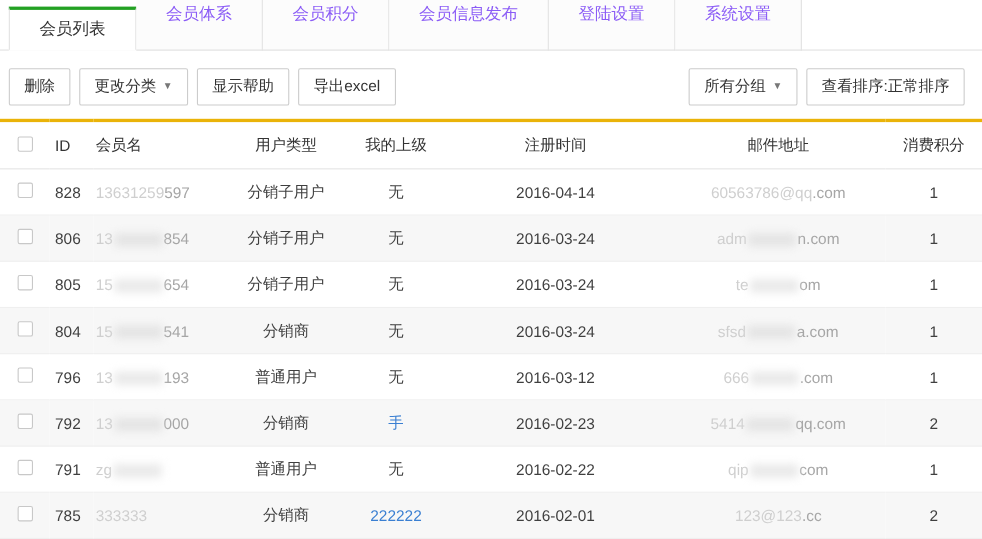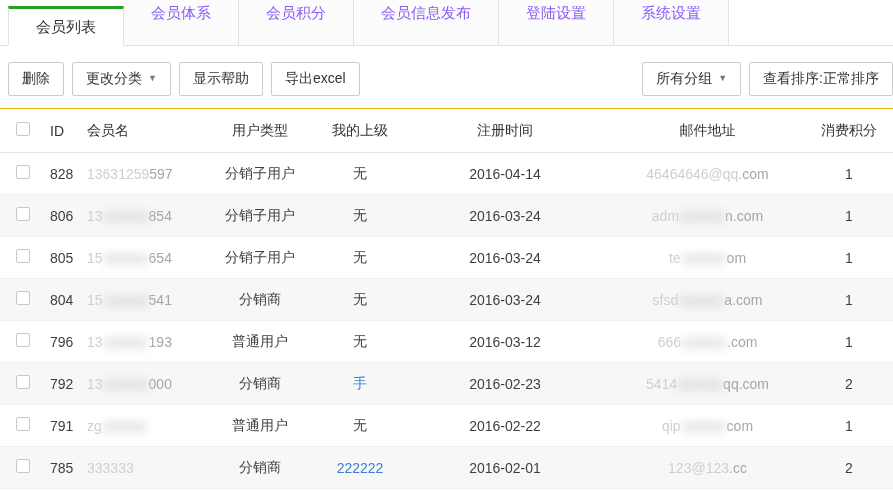--- a/index.html
+++ b/index.html
@@ -30,25 +30,25 @@
   }
   
   .toolbar { display:flex; justify-content:space-between; padding:16px 0 12px 8px; }
   .toolbar-left, .toolbar-right { display:flex; white-space:nowrap;align-items:center; }
   .btn {
     height:34px; padding:0 13px; margin-right:8px;
     background:#fff; border:1px solid #ccc; border-radius:2px;
     font-size:14px; color:#333; cursor:pointer; white-space:nowrap;
     font-family:inherit;
   }
-  .toolbar-right .btn:last-child { margin-right:0; }
+  .toolbar-right .btn:last-child { margin-right:16px; }
   .caret { font-size:9px; color:#777; margin-left:6px; vertical-align:2px; }
   
   table { width:893px; border-collapse:collapse; table-layout:fixed; }
-  thead tr { height:44px; border-top:1px solid #eab308; border-bottom:1px solid #e4e4e4; }
+  thead tr { height:44px; border-top:3px solid #eab308; border-bottom:1px solid #e4e4e4; }
   th { font-weight:normal; font-size:14px; color:#333; }
   tbody tr { height:42px; border-bottom:1px solid #efefef; }
   tbody tr:nth-child(even) { background:#f7f7f7; }
   td { font-size:14px; color:#3f3f3f; }
   .col-check { text-align:center; }
   .col-id   { text-align:left; padding-left:5px; }
   .col-name { text-align:left; padding-left:2px; }
   .col-type, .col-upline, .col-date, .col-email, .col-points { text-align:center; }
   .checkbox {
     display:inline-block; width:14px; height:14px;
@@ -114,21 +114,21 @@
       </tr>
     </thead>
     <tbody>
         <tr class="row">
     <td class="col-check"><span class="checkbox"></span></td>
     <td class="col-id">828</td>
     <td class="col-name"><span class="seg-start">13631259</span><span class="seg-end">597</span></td>
     <td class="col-type">分销子用户</td>
     <td class="col-upline">无</td>
     <td class="col-date">2016-04-14</td>
-    <td class="col-email"><span class="seg-start">46464646@qq</span><span class="seg-end">.com</span></td>
+    <td class="col-email"><span class="seg-start">60563786@qq</span><span class="seg-end">.com</span></td>
     <td class="col-points">1</td>
   </tr>
         <tr class="row">
     <td class="col-check"><span class="checkbox"></span></td>
     <td class="col-id">806</td>
     <td class="col-name"><span class="seg-start">13</span><span class="smear"></span><span class="seg-end">854</span></td>
     <td class="col-type">分销子用户</td>
     <td class="col-upline">无</td>
     <td class="col-date">2016-03-24</td>
     <td class="col-email"><span class="seg-start">adm</span><span class="smear"></span><span class="seg-end">n.com</span></td>

